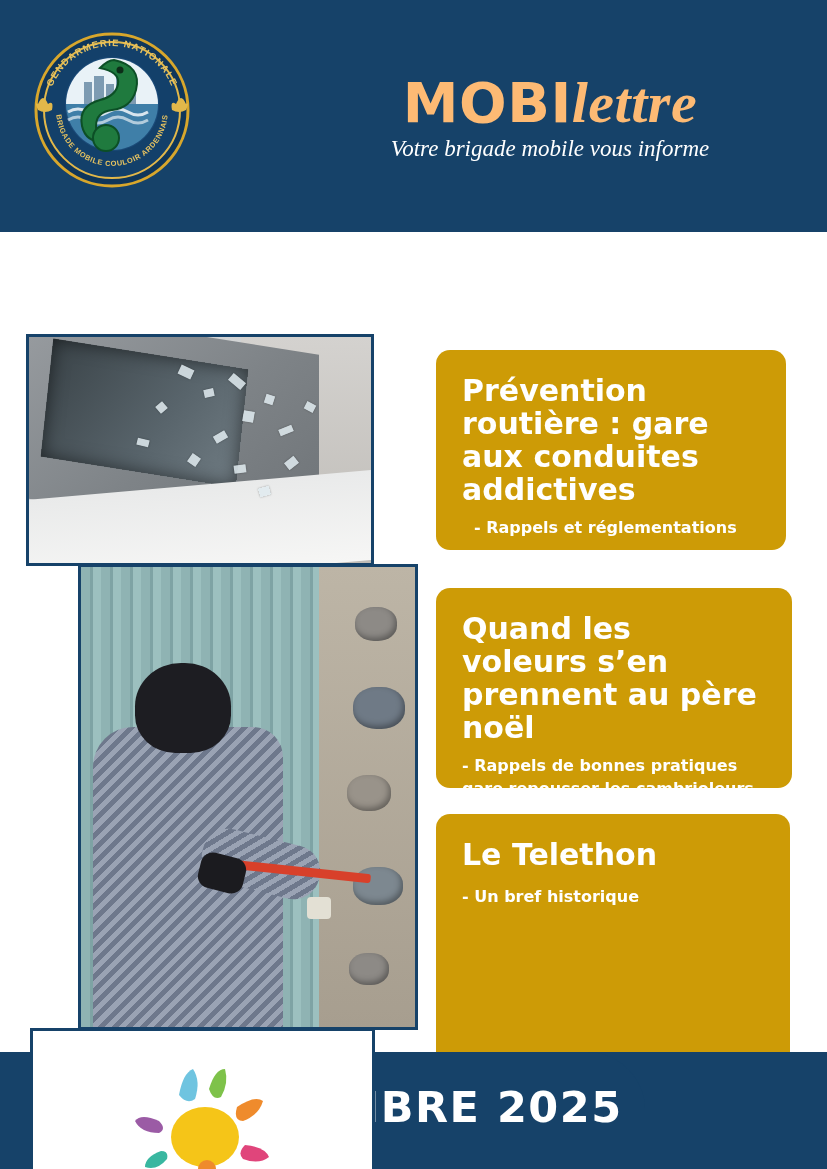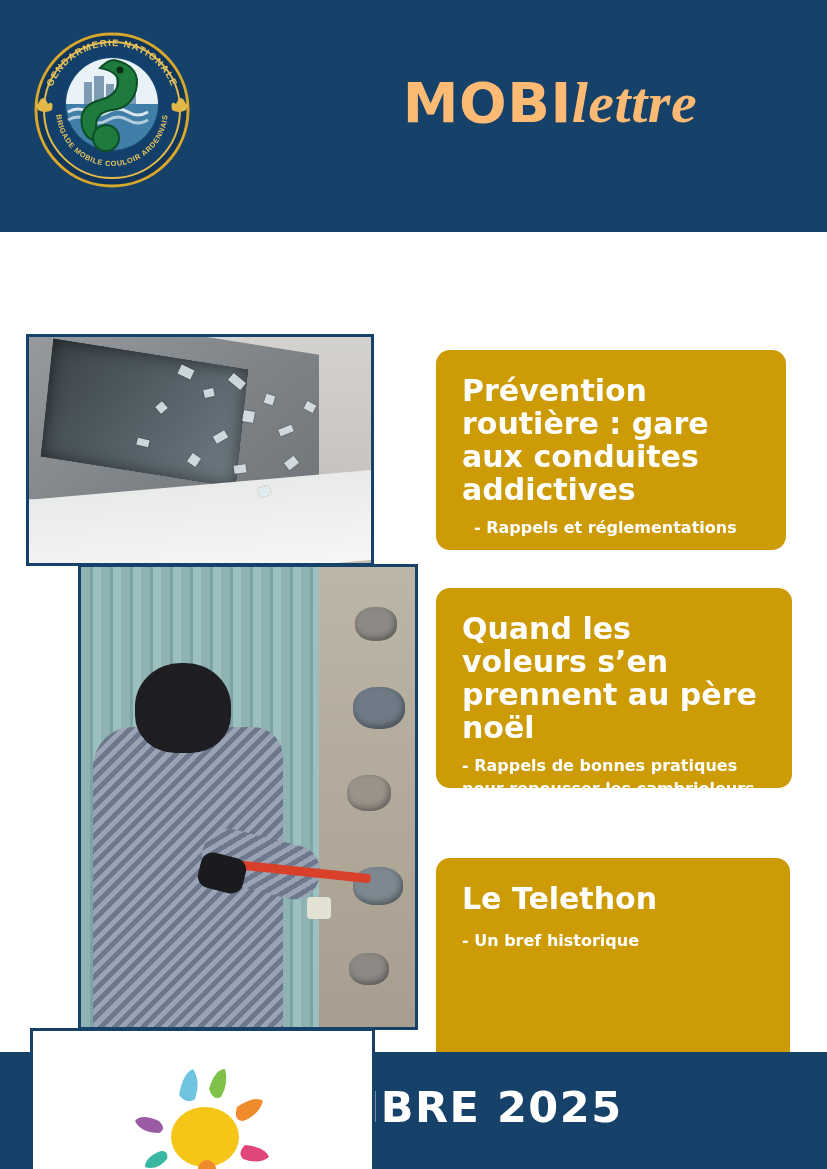--- a/index.html
+++ b/index.html
@@ -188,21 +188,21 @@
   .card {
     position: absolute;
     background: #cd9b06;
     border-radius: 14px;
     color: #ffffff;
     box-sizing: border-box;
     padding: 24px 26px;
   }
   .card-1 { left: 436px; top: 118px; width: 350px; height: 200px; }
   .card-2 { left: 436px; top: 356px; width: 356px; height: 200px; }
-  .card-3 { left: 436px; top: 582px; width: 354px; height: 254px; margin-top: 44px; }
+  .card-3 { left: 436px; top: 582px; width: 354px; height: 254px; }
 
   .card-title {
     font-size: 30px;
     line-height: 33px;
     font-weight: bold;
     margin: 0 0 10px 0;
     font-family: "DejaVu Sans", sans-serif;
   }
   .card-bullets {
     font-size: 16px;
@@ -291,20 +291,21 @@
         <text font-family="Liberation Sans, sans-serif" font-size="7.4" font-weight="bold" fill="#e9c460" letter-spacing="0.6">
           <textPath href="#arcBot" startOffset="50%" text-anchor="middle">BRIGADE MOBILE COULOIR ARDENNAIS</textPath>
         </text>
       </svg>
     </div>
 
     <div class="masthead">
       <div class="masthead-title">
         <span class="mobi">MOBI</span><span class="lettre">lettre</span>
       </div>
+      <div class="masthead-sub">Votre brigade mobile vous informe</div>
     </div>
 
   </div>
 </div>
 
 <div class="content">
 
   <div class="pic pic-1">
     <div class="img1">
       <div class="ground"></div>
@@ -366,21 +367,21 @@
     </div>
   </div>
 
   <div class="card card-1">
     <div class="card-title">Prévention routière : gare aux conduites addictives</div>
     <div class="card-bullets">- Rappels et réglementations</div>
   </div>
 
   <div class="card card-2">
     <div class="card-title">Quand les voleurs s’en prennent au père noël</div>
-    <div class="card-bullets">- Rappels de bonnes pratiques pour repousser les cambrioleurs</div>
+    <div class="card-bullets">- Rappels de bonnes pratiques gare repousser les cambrioleurs</div>
   </div>
 
   <div class="card card-3">
     <div class="card-title">Le Telethon</div>
     <div class="card-bullets">- Un bref historique</div>
   </div>
 
 </div>
 
 <div class="footer">

